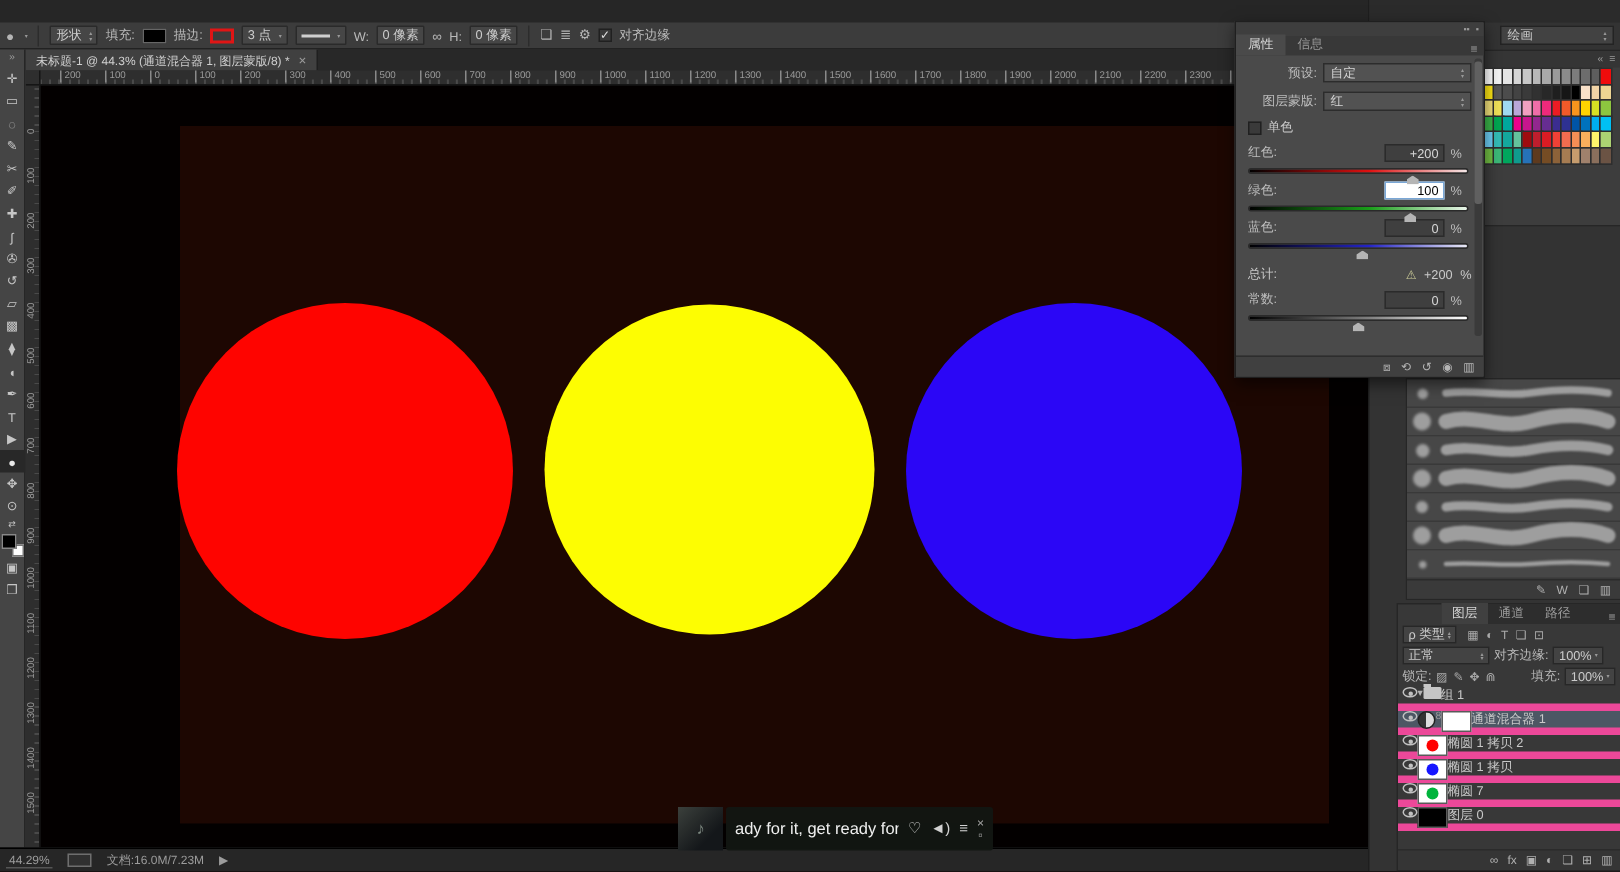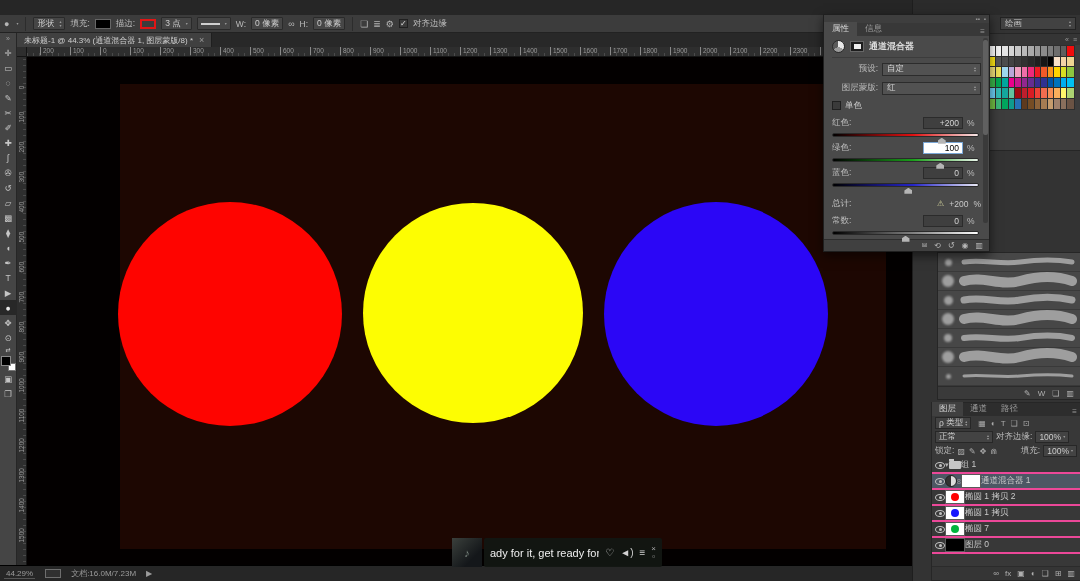--- a/index.html
+++ b/index.html
@@ -62,29 +62,29 @@
   
   #brpanel{position:absolute;left:24px;top:252px;width:144px;height:148px;background:#424242;border:1px solid #262626;display:flex;flex-direction:column;}
   #brlist{flex:1;overflow:hidden;}
   .brow{display:flex;align-items:center;height:19px;border-bottom:1px solid #393939;background:#474747;}
   .btip{width:20px;display:flex;align-items:center;justify-content:center;}
   .btip span{display:block;border-radius:50%;background:#9e9e9e;filter:blur(1px);}
   .brow svg{filter:blur(0.6px);}
   #brfoot{height:13px;background:#3a3a3a;border-top:1px solid #2b2b2b;display:flex;justify-content:flex-end;align-items:center;gap:7px;padding:0 6px;font-size:8px;color:#b0b0b0;}
   
   #lypanel{position:absolute;left:18px;top:402px;width:150px;height:179px;background:#383838;border:1px solid #262626;display:flex;flex-direction:column;font-size:8.5px;}
-  #lytabs{height:13px;background:#2d2d2d;display:flex;align-items:flex-end;}
+  #lytabs{height:13px;background:#2d2d2d;display:flex;align-items:flex-end;margin-left:29px;}
   .lytab{padding:1px 7px 1px;color:#9a9a9a;}
   .lytab.act{background:#404040;color:#d5d5d5;}
   #lytabs .menu{margin-left:auto;color:#999;font-size:8px;padding-right:3px;}
   .lrow{height:14px;display:flex;align-items:center;gap:3px;padding:0 3px;color:#b9b9b9;}
   .ddm{display:flex;align-items:center;background:#434343;border:1px solid #272727;height:12px;padding:0 3px;color:#ccc;}
   .fico{font-size:8px;color:#aaa;}
   #lylist{flex:1;}
-  .lay{height:16px;display:flex;align-items:center;gap:0;padding:0 3px;border-bottom:2px solid #ec4899;color:#c9c9c9;}
+  .lay{height:16px;display:flex;align-items:flex-start;gap:0;padding:0 3px;border-bottom:5px solid #ec4899;color:#c9c9c9;}
   .lay.sel{background:#4d5764;}
   .eye{width:10px;height:7px;border:1px solid #c2c2c2;border-radius:50%;position:relative;flex:none;}
   .eye::after{content:"";position:absolute;left:2.5px;top:1.5px;width:3px;height:3px;border-radius:50%;background:#c2c2c2;}
   .thumb{width:20px;height:14px;background:#fff;border:1px solid #5a5a5a;display:flex;align-items:center;justify-content:center;flex:none;}
   .thumb .dot{width:8px;height:8px;border-radius:50%;}
   .folder{width:12px;height:8px;background:#c6c6c6;border-radius:1px;position:relative;flex:none;}
   .folder::before{content:"";position:absolute;top:-2px;left:0;width:5px;height:2px;background:#c6c6c6;}
   .adjbadge{width:12px;height:12px;border-radius:50%;background:conic-gradient(#ddd 0 50%,#333 50% 100%);border:1px solid #222;flex:none;}
   .caret{font-size:7px;color:#b5b5b5;}
   #lyfoot{height:14px;border-top:1px solid #2b2b2b;background:#353535;display:flex;justify-content:flex-end;align-items:center;gap:6px;padding:0 5px;font-size:8px;color:#b0b0b0;}
@@ -545,27 +545,20 @@
     <div class="tstrip">
         <span>▪▪</span>
         <span>▪</span>
       </div>
     <div id="ptabs">
         <span class="ptab act">属性</span>
         <span class="ptab">信息</span>
         <span class="menu">≡</span>
       </div>
     <div id="pbody">
-      <div id="phead">
-        <span class="cmicon"></span>
-        <span class="maskicon">
-            <i></i>
-          </span>
-        <b>通道混合器</b>
-      </div>
       <div class="prow">
         <span class="plabel">预设:</span>
         <span class="pdd">
             <span>自定</span>
             <span class="arr" style="margin-left:auto">
               <span>▴</span>
               <span>▾</span>
             </span>
           </span>
       </div>

